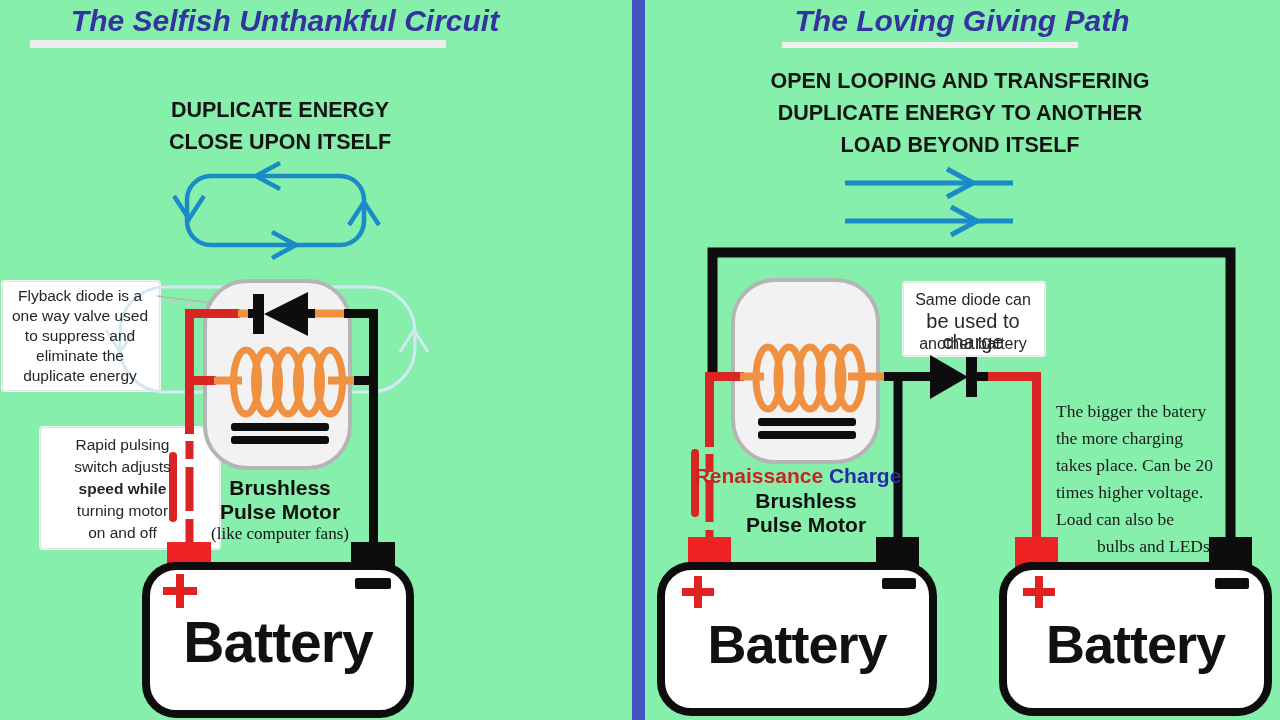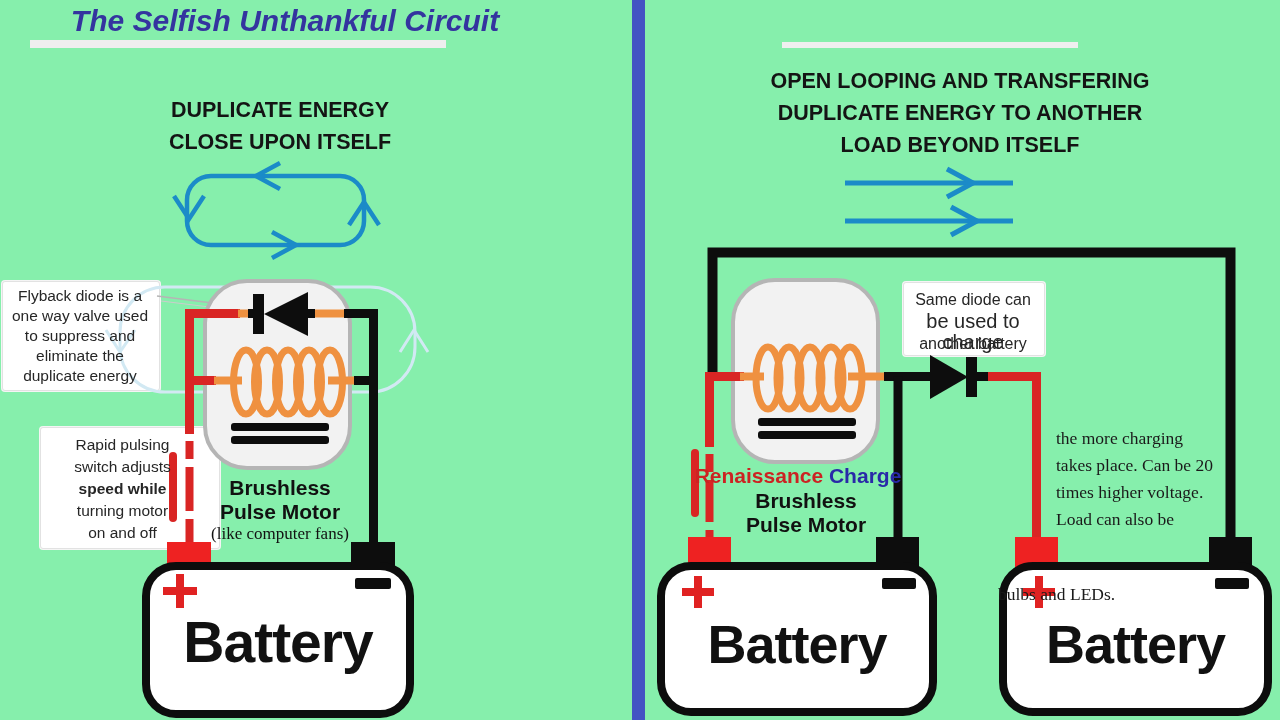--- a/index.html
+++ b/index.html
@@ -194,33 +194,35 @@
     <div class="abs note" style="left:40px;top:478px;width:165px;font-weight:bold;">speed while</div>
     <div class="abs note" style="left:40px;top:500px;width:165px;">turning motor</div>
     <div class="abs note" style="left:40px;top:522px;width:165px;">on and off</div>
 
     <div class="abs motorlabel" style="left:180px;top:476px;width:200px;">Brushless</div>
     <div class="abs motorlabel" style="left:180px;top:500px;width:200px;">Pulse Motor</div>
     <div class="abs sublabel" style="left:170px;top:524px;width:220px;">(like computer fans)</div>
 
     <div class="abs batlabel" style="left:150px;top:604px;width:256px;font-size:57px;line-height:76px;">Battery</div>
 
+    <div class="abs title" style="left:742px;top:4px;width:440px;">The Loving Giving Path</div>
     <div class="abs hline" style="left:660px;top:66px;width:600px;">OPEN LOOPING AND TRANSFERING</div>
     <div class="abs hline" style="left:660px;top:98px;width:600px;">DUPLICATE ENERGY TO ANOTHER</div>
     <div class="abs hline" style="left:660px;top:130px;width:600px;">LOAD BEYOND ITSELF</div>
 
     <div class="abs note" style="left:903px;top:289px;width:140px;font-size:16px;">Same diode can</div>
     <div class="abs note" style="left:903px;top:311px;width:140px;font-size:20px;">be used to charge</div>
     <div class="abs note" style="left:903px;top:333px;width:140px;font-size:16px;">another battery</div>
 
+    <div class="abs serifnote" style="left:1056px;top:398px;width:172px;">The bigger the batery</div>
     <div class="abs serifnote" style="left:1056px;top:425px;width:172px;">the more charging</div>
     <div class="abs serifnote" style="left:1056px;top:452px;width:172px;">takes place. Can be 20</div>
     <div class="abs serifnote" style="left:1056px;top:479px;width:172px;">times higher voltage.</div>
     <div class="abs serifnote" style="left:1056px;top:506px;width:172px;">Load can also be</div>
-    <div class="abs serifnote" style="left:998px;top:533px;width:172px;margin-top:48px;">bulbs and LEDs.</div>
+    <div class="abs serifnote" style="left:1097px;top:533px;width:172px;">bulbs and LEDs.</div>
 
     <div class="abs brand" style="left:688px;top:464px;width:220px;"><span style="color:#cc2222;">Renaissance</span> <span style="color:#2929a8;">Charge</span></div>
     <div class="abs motorlabel" style="left:700px;top:489px;width:212px;">Brushless</div>
     <div class="abs motorlabel" style="left:700px;top:513px;width:212px;">Pulse Motor</div>
 
     <div class="abs batlabel" style="left:667px;top:607px;width:260px;font-size:54px;line-height:74px;">Battery</div>
     <div class="abs batlabel" style="left:1007px;top:607px;width:257px;font-size:54px;line-height:74px;">Battery</div>
   </div>
 
 </div>

